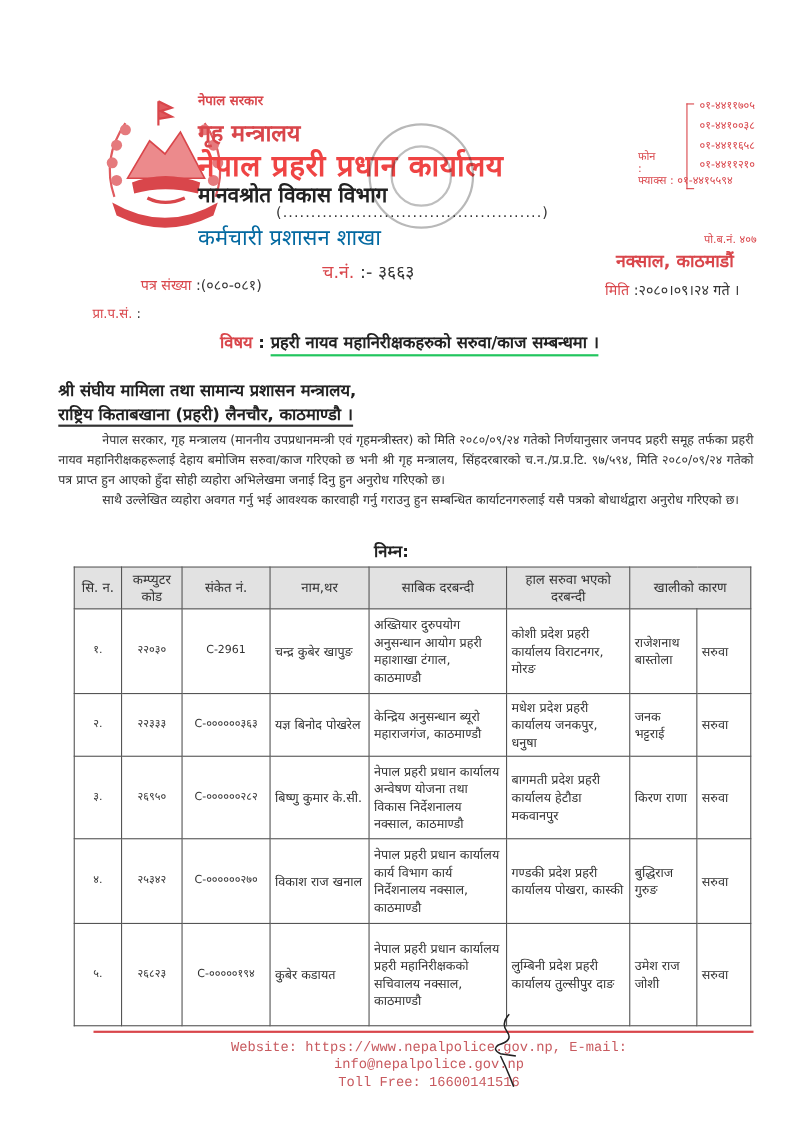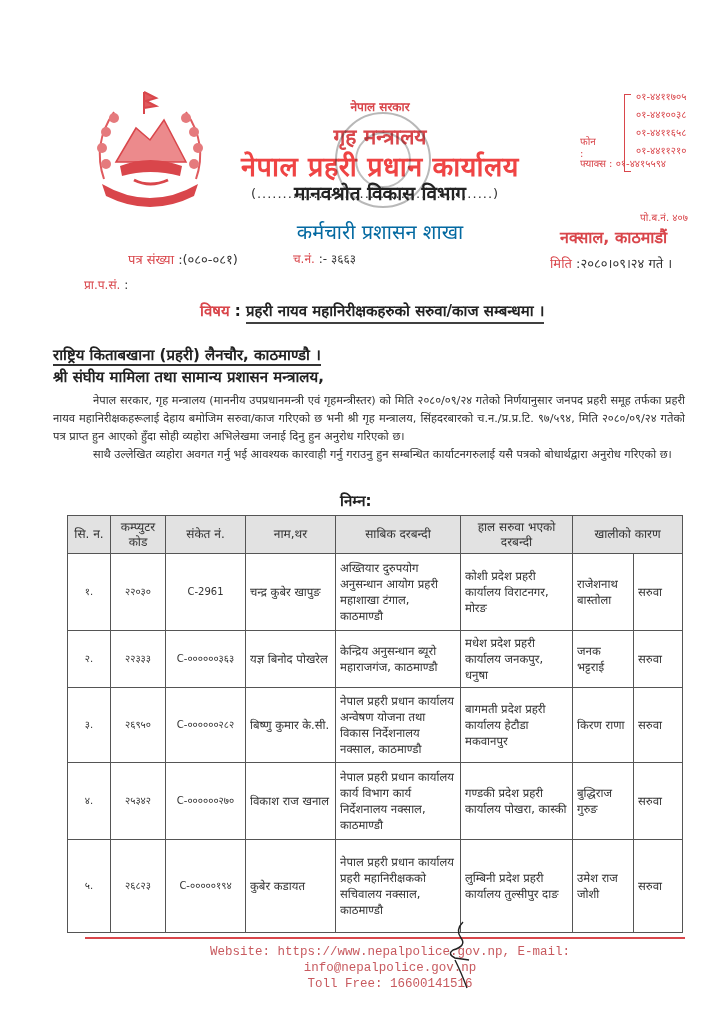--- a/index.html
+++ b/index.html
@@ -2,21 +2,21 @@
 <html><head>
 <meta charset="utf-8">
 <style>
   html, body { margin: 0; padding: 0; background: #ffffff; }
   body {
     width: 727px; height: 1024px; position: relative; overflow: hidden;
     font-family: "DejaVu Sans", sans-serif; color: #2a2a2a;
   }
   .abs { position: absolute; }
   .logo { left: 84px; top: 84px; width: 132px; height: 132px; }
-  .hdr-center { left: 180px; width: 400px; text-align: center; margin-top: 16px; }
+  .hdr-center { left: 180px; width: 400px; text-align: left; }
   .gov { top: 82px; font-size: 12px; font-weight: bold; color: #d9464b; }
   .ministry { top: 106px; font-size: 21px; font-weight: bold; color: #d9464b; }
   .office { top: 131px; font-size: 27px; font-weight: bold; color: #ef4444; letter-spacing: 0.5px; }
   .dept { top: 164px; font-size: 19px; font-weight: bold; color: #222; }
   .dots { top: 186px; left: 225px; width: 300px; font-size: 13px; color: #333; text-align: center; letter-spacing: 1px;}
   .branch { top: 202px; font-size: 20px; font-weight: normal; color: #0369a1; }
   .stamp { left: 335px; top: 112px; width: 92px; height: 92px; border-radius: 50%;
            border: 2px solid rgba(40,40,40,0.55); opacity: 0.6; }
   .stamp::after { content:""; position:absolute; left:18px; top:18px; width:52px; height:52px;
            border-radius:50%; border:2px solid rgba(40,40,40,0.5); }
@@ -25,25 +25,25 @@
   .contact .bracket { position:absolute; left: 44px; top: 6px; width: 6px; height: 76px;
             border: 1px solid #d9464b; border-right: none; }
   .contact .phones { position:absolute; left: 56px; top: 0; line-height: 18px; }
   .contact .fax { position:absolute; left: 0; top: 62px; white-space: nowrap; }
   .pobox { left: 640px; top: 210px; font-size: 10px; color: #d9464b; }
   .address { left: 560px; top: 226px; font-size: 16px; font-weight: bold; color: #d9464b; }
   .date { left: 550px; top: 254px; font-size: 13px; color: #333; }
   .date .lbl { color: #d9464b; }
   .refno { left: 84px; top: 250px; font-size: 13px; color: #333; margin-left: 44px; }
   .refno .lbl, .chalani .lbl, .prapa .lbl { color: #d9464b; }
-  .chalani { left: 293px; top: 250px; font-size: 12px; color: #333; }
+  .chalani { left: 293px; top: 236px; font-size: 16px; color: #333; }
   .prapa { left: 84px; top: 276px; font-size: 12px; color: #333; }
   .subject { left: 200px; top: 300px; font-size: 15px; font-weight: bold; color: #222; }
   .subject .lbl { color: #d9464b; font-family: Liberation Serif, serif; }
-  .subject .txt { border-bottom: 2px solid #404040; padding-bottom: 2px; }
+  .subject .txt { border-bottom: 2px solid #22c55e; padding-bottom: 2px; }
   .addressee { left: 53px; top: 344px; font-size: 15px; font-weight: bold; line-height: 22px; color: #222; }
   .addressee .l2 { border-bottom: 2px solid #333; }
   .body-text { left: 53px; top: 392px; width: 632px; font-size: 11.3px; line-height: 18px; color: #333; text-align: justify; }
   .body-text p { margin: 0; text-indent: 40px; }
   .nimna { left: 340px; top: 490px; font-size: 15px; font-weight: bold; color: #222; }
   table.posting {
     position: absolute; left: 67px; top: 515px; width: 615px; border-collapse: collapse;
     font-size: 11.5px; color: #333; table-layout: fixed;
   }
   table.posting th, table.posting td { border: 1px solid #555; padding: 2px 4px; vertical-align: middle; }
@@ -129,22 +129,22 @@
   <span>:</span>
 </div>
 
 <div class="abs subject">
   <span class="lbl">विषय</span>
   <span> : </span>
   <span class="txt">प्रहरी नायव महानिरीक्षकहरुको सरुवा/काज सम्बन्धमा ।</span>
 </div>
 
 <div class="abs addressee">
+  <div>श्री संघीय मामिला तथा सामान्य प्रशासन मन्त्रालय,</div>
   <div><span class="l2">राष्ट्रिय किताबखाना (प्रहरी) लैनचौर, काठमाण्डौ ।</span></div>
-  <div>श्री संघीय मामिला तथा सामान्य प्रशासन मन्त्रालय,</div>
 </div>
 
 <div class="abs body-text">
   <p>नेपाल सरकार, गृह मन्त्रालय (माननीय उपप्रधानमन्त्री एवं गृहमन्त्रीस्तर) को मिति २०८०/०९/२४ गतेको निर्णयानुसार जनपद प्रहरी समूह तर्फका प्रहरी नायव महानिरीक्षकहरूलाई देहाय बमोजिम सरुवा/काज गरिएको छ भनी श्री गृह मन्त्रालय, सिंहदरबारको च.न./प्र.प्र.टि. ९७/५९४, मिति २०८०/०९/२४ गतेको पत्र प्राप्त हुन आएको हुँदा सोही व्यहोरा अभिलेखमा जनाई दिनु हुन अनुरोध गरिएको छ।</p>
   <p>साथै उल्लेखित व्यहोरा अवगत गर्नु भई आवश्यक कारवाही गर्नु गराउनु हुन सम्बन्धित कार्याटनगरुलाई यसै पत्रको बोधार्थद्वारा अनुरोध गरिएको छ।</p>
 </div>
 
 <div class="abs nimna">निम्न:</div>
 
 <table class="posting">

